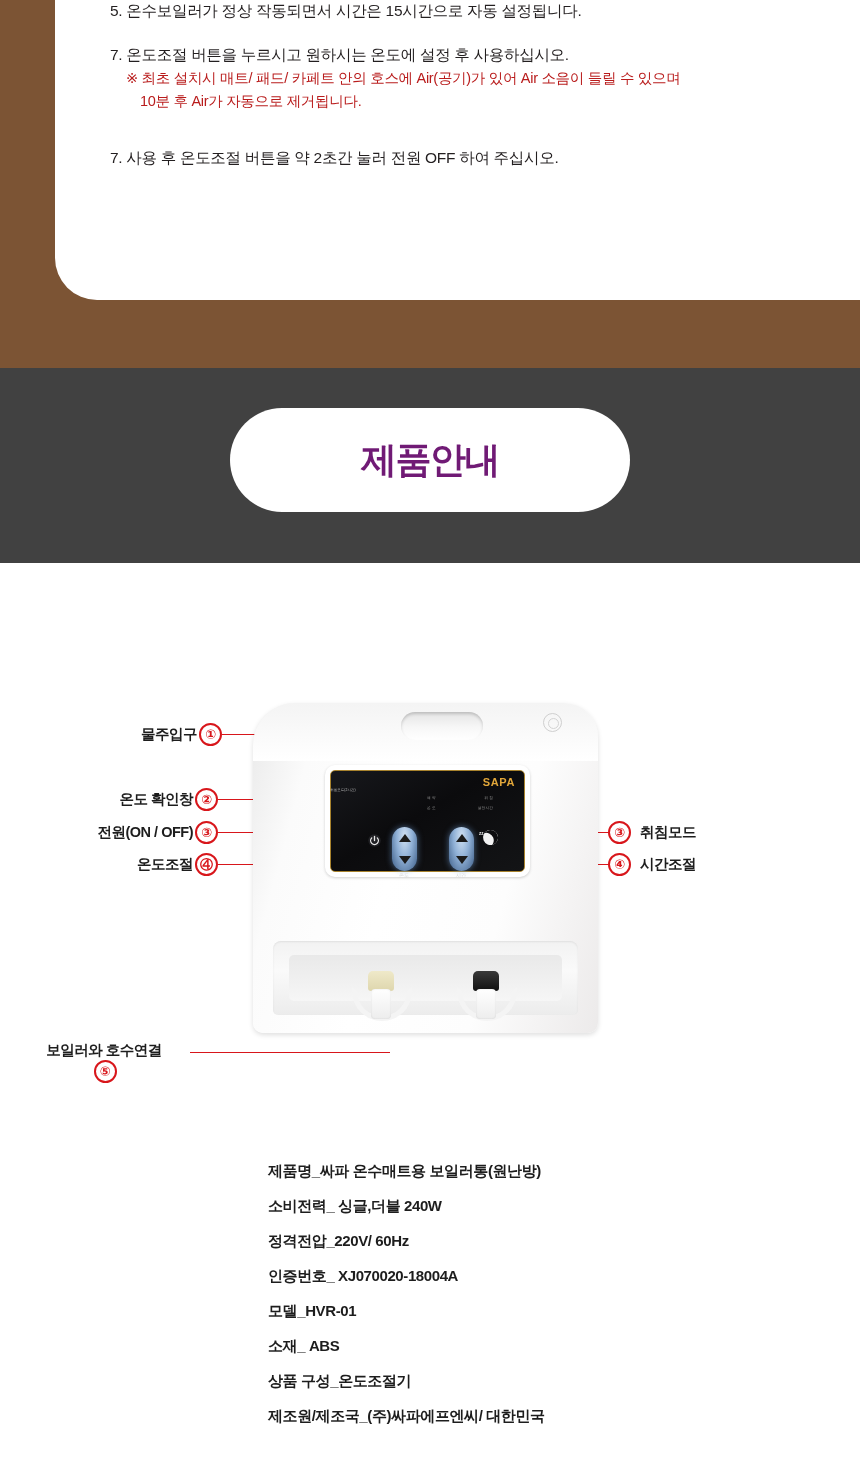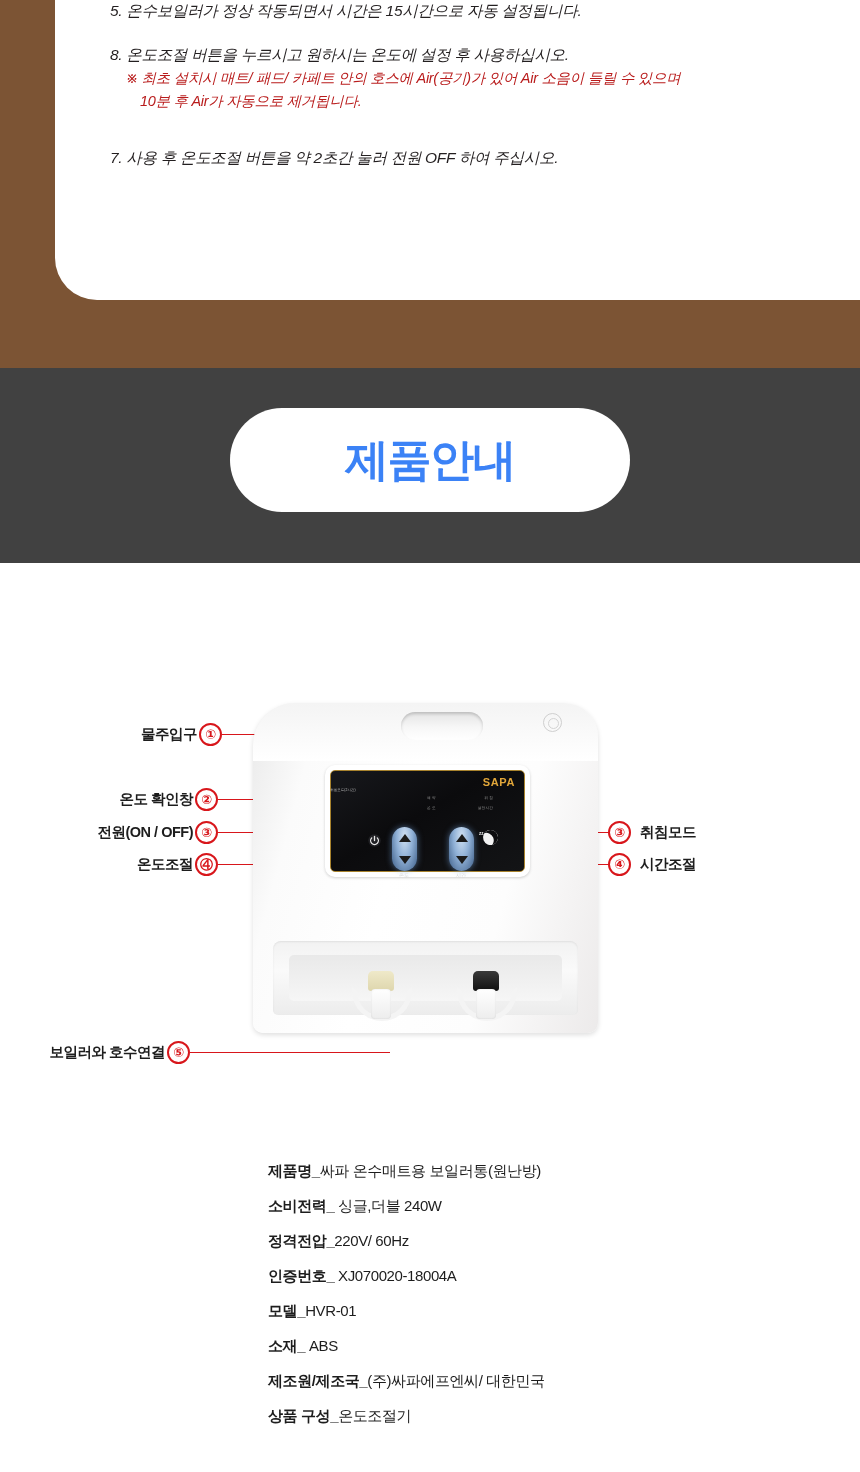--- a/index.html
+++ b/index.html
@@ -15,21 +15,21 @@
   .brown-band{
     position:absolute; left:0; top:0; width:860px; height:368px;
     background:#7c5434;
   }
   .instr-card{
     position:absolute; left:55px; top:-60px; width:805px; height:360px;
     background:#ffffff;
     border-bottom-left-radius:42px;
   }
   .instr-inner{
-    position:absolute; left:55px; top:60px; width:720px;font-style:italic;
+    position:absolute; left:55px; top:60px; width:720px;
   }
   .instr-line{
     font-size:15.5px; line-height:1.45; color:#231f20;
     letter-spacing:-0.3px; white-space:nowrap;
   }
   .instr-item{ margin-bottom:22px; }
   .instr-item:last-child{ margin-bottom:11px; }
   .note-line{
     font-size:14.5px; line-height:1.6; color:#b91c1c;
     letter-spacing:-0.3px; white-space:nowrap;
@@ -43,21 +43,21 @@
     position:absolute; left:0; top:368px; width:860px; height:195px;
     background:#414141;
   }
   .section-pill{
     position:absolute; left:50%; top:408px; transform:translateX(-50%);
     width:400px; height:104px; background:#ffffff;
     border-radius:52px;
     display:flex; align-items:center; justify-content:center;
   }
   .section-pill-label{
-    font-size:44px; font-weight:bold; color:#3b82f6;
+    font-size:36px; font-weight:bold; color:#701a75;
     letter-spacing:-1.5px;
   }
 
   
   .diagram{
     position:absolute; left:0; top:563px; width:860px; height:560px;
     background:#ffffff;
   }
 
   
@@ -216,36 +216,36 @@
 
   
   .specs{
     position:absolute; left:268px; top:1163px; width:520px;
   }
   .spec-row{
     font-size:15px; line-height:1.0; margin-bottom:20px;
     letter-spacing:-0.4px; white-space:nowrap; color:#1d1d1d;
   }
   .spec-key{ font-weight:bold; }
-  .spec-val{ font-weight:normal; }
+  .spec-val{ font-weight:bold; }
 </style>
 </head>
 <body>
 
 <div class="brown-band"></div>
 
 <div class="instr-card">
   <div class="instr-inner">
 
     <div class="instr-item">
       <div class="instr-line">5. 온수보일러가 정상 작동되면서 시간은 15시간으로 자동 설정됩니다.</div>
     </div>
 
     <div class="instr-item">
-      <div class="instr-line">8. 온도조절 버튼을 누르시고 원하시는 온도에 설정 후 사용하십시오.</div>
+      <div class="instr-line">7. 온도조절 버튼을 누르시고 원하시는 온도에 설정 후 사용하십시오.</div>
       <div class="note-line note-indent1">※ 최초 설치시 매트/ 패드/ 카페트 안의 호스에 Air(공기)가 있어 Air 소음이 들릴 수 있으며</div>
       <div class="note-line note-indent2">10분 후 Air가 자동으로 제거됩니다.</div>
     </div>
 
     <div class="instr-item gap-before-7">
       <div class="instr-line">7. 사용 후 온도조절 버튼을 약 2초간 눌러 전원 OFF 하여 주십시오.</div>
     </div>
 
   </div>
 </div>
@@ -353,21 +353,21 @@
   <div class="callout left" style="left:40px; top:258px; width:178px; justify-content:flex-end;">
     <span class="clabel">전원(ON / OFF)</span>
     <span class="cnum">③</span>
   </div>
 
   <div class="callout left" style="left:60px; top:290px; width:158px; justify-content:flex-end;font-family:Liberation Mono, monospace;">
     <span class="clabel">온도조절</span>
     <span class="cnum">④</span>
   </div>
 
-  <div class="callout left" style="left:20px; top:478px; width:170px; justify-content:flex-end;">
+  <div class="callout left" style="left:20px; top:478px; width:170px; justify-content:flex-end;flex-direction:column;">
     <span class="clabel">보일러와 호수연결</span>
     <span class="cnum">⑤</span>
   </div>
 
   <div class="callout right" style="left:608px; top:258px;">
     <span class="cnum">③</span>
     <span class="clabel">취침모드</span>
   </div>
 
   <div class="callout right" style="left:608px; top:290px;">
@@ -390,18 +390,18 @@
   <div class="spec-row">
     <span class="spec-key">인증번호_</span><span class="spec-val"> XJ070020-18004A</span>
   </div>
   <div class="spec-row">
     <span class="spec-key">모델_</span><span class="spec-val">HVR-01</span>
   </div>
   <div class="spec-row">
     <span class="spec-key">소재_</span><span class="spec-val"> ABS</span>
   </div>
   <div class="spec-row">
+    <span class="spec-key">상품 구성_</span><span class="spec-val">온도조절기</span>
+  </div>
+  <div class="spec-row">
     <span class="spec-key">제조원/제조국_</span><span class="spec-val">(주)싸파에프엔씨/ 대한민국</span>
   </div>
-  <div class="spec-row">
-    <span class="spec-key">상품 구성_</span><span class="spec-val">온도조절기</span>
-  </div>
 </div>
 
 </body></html>

